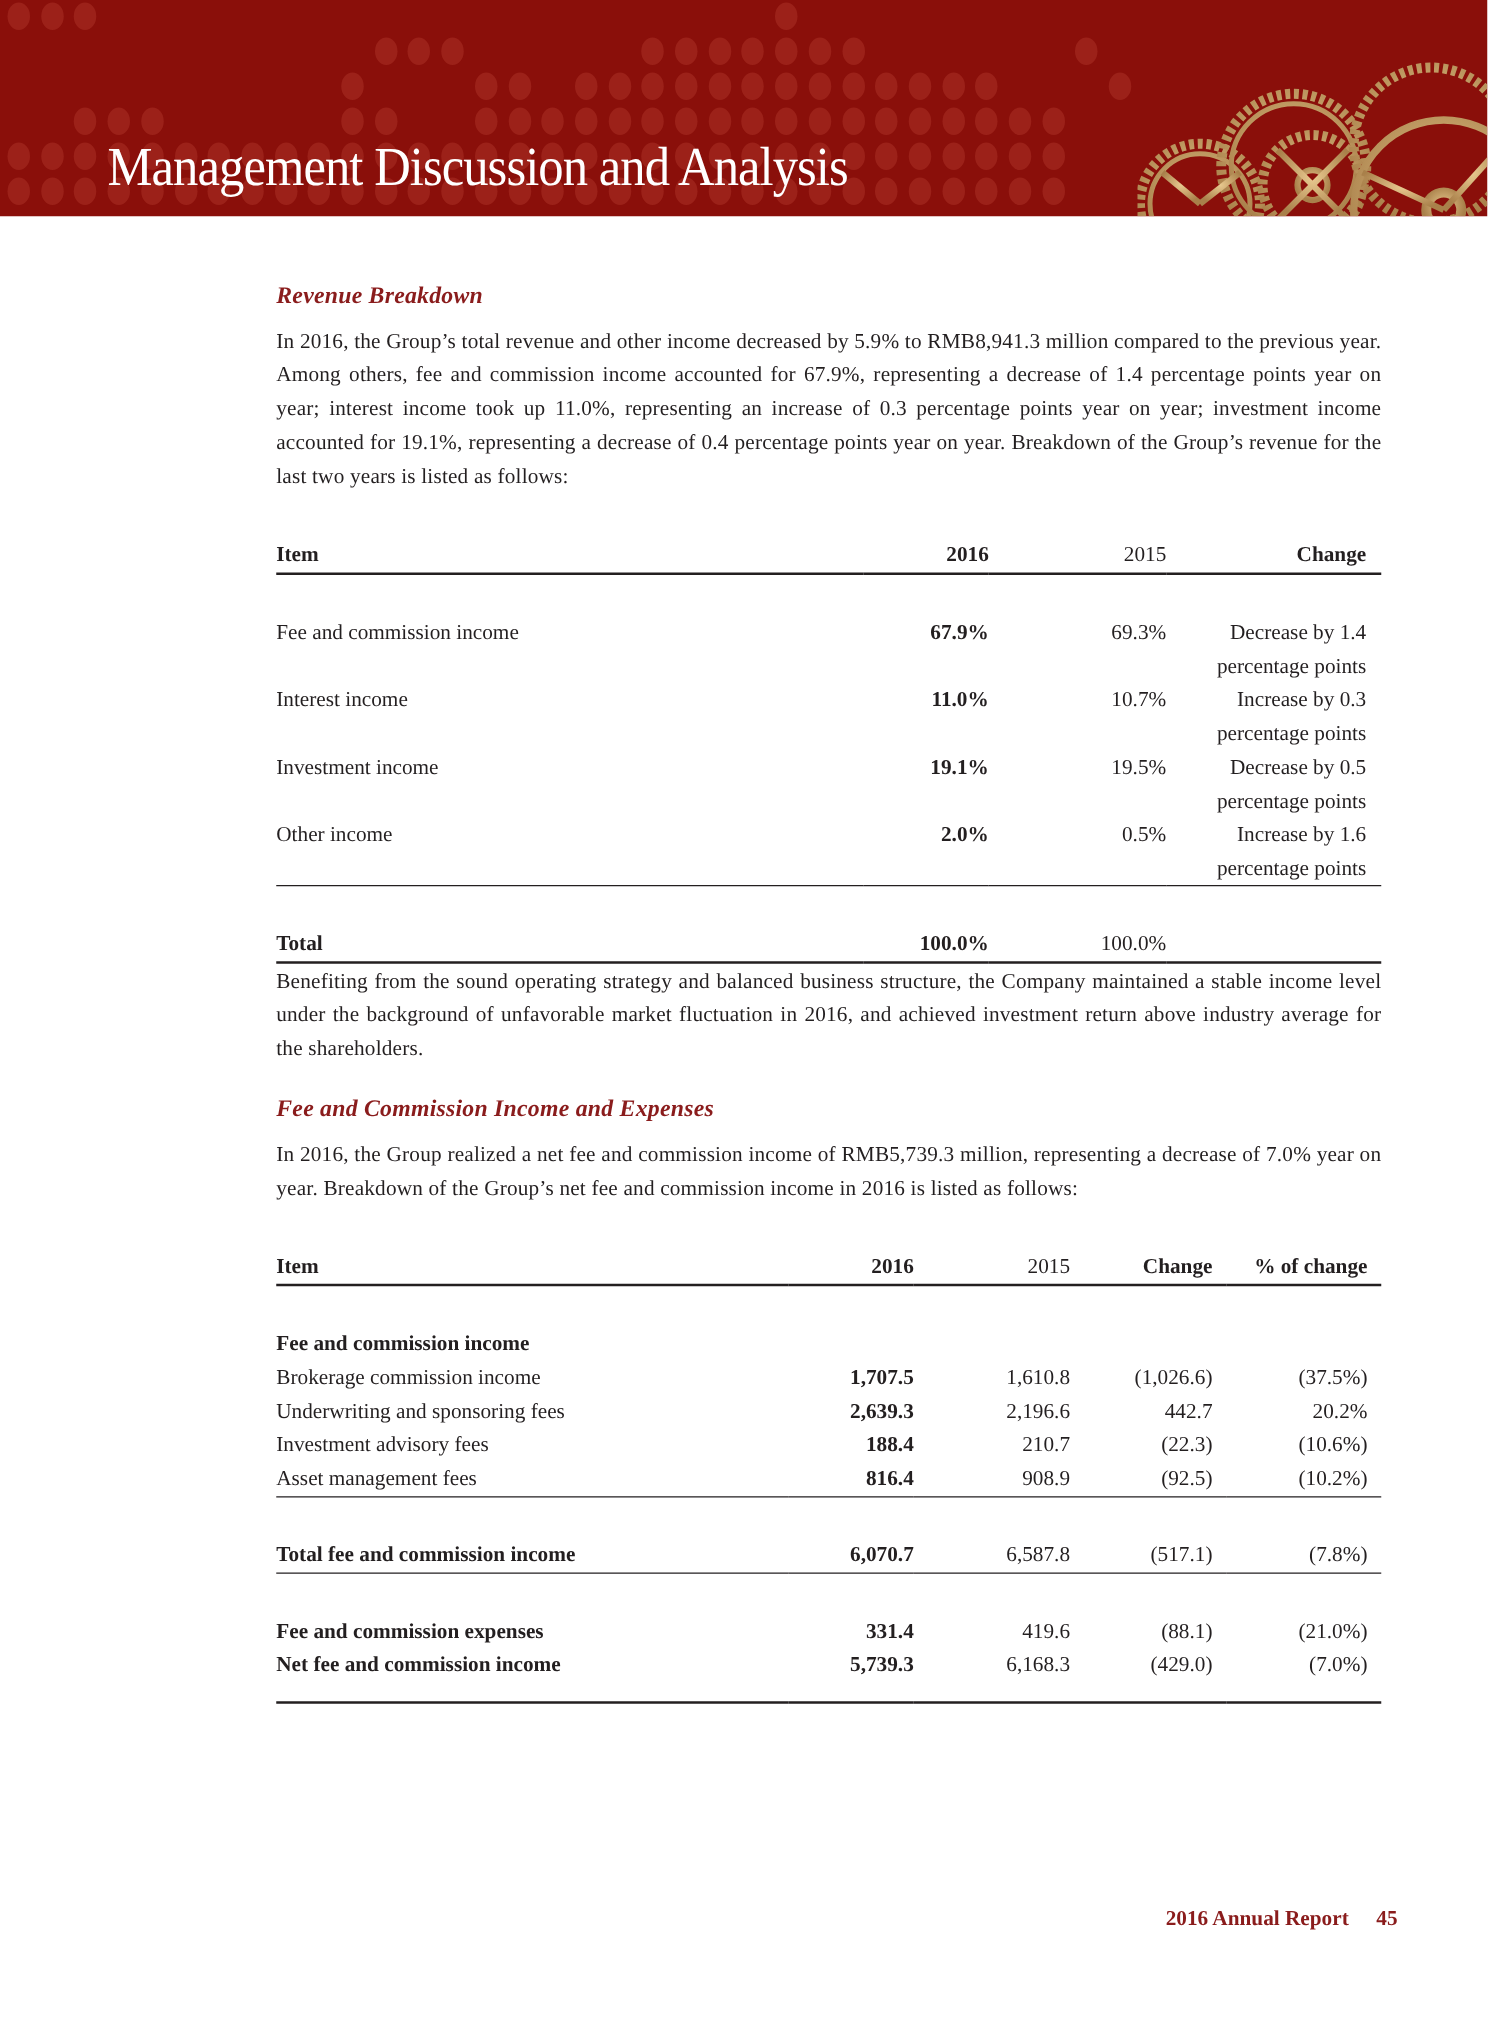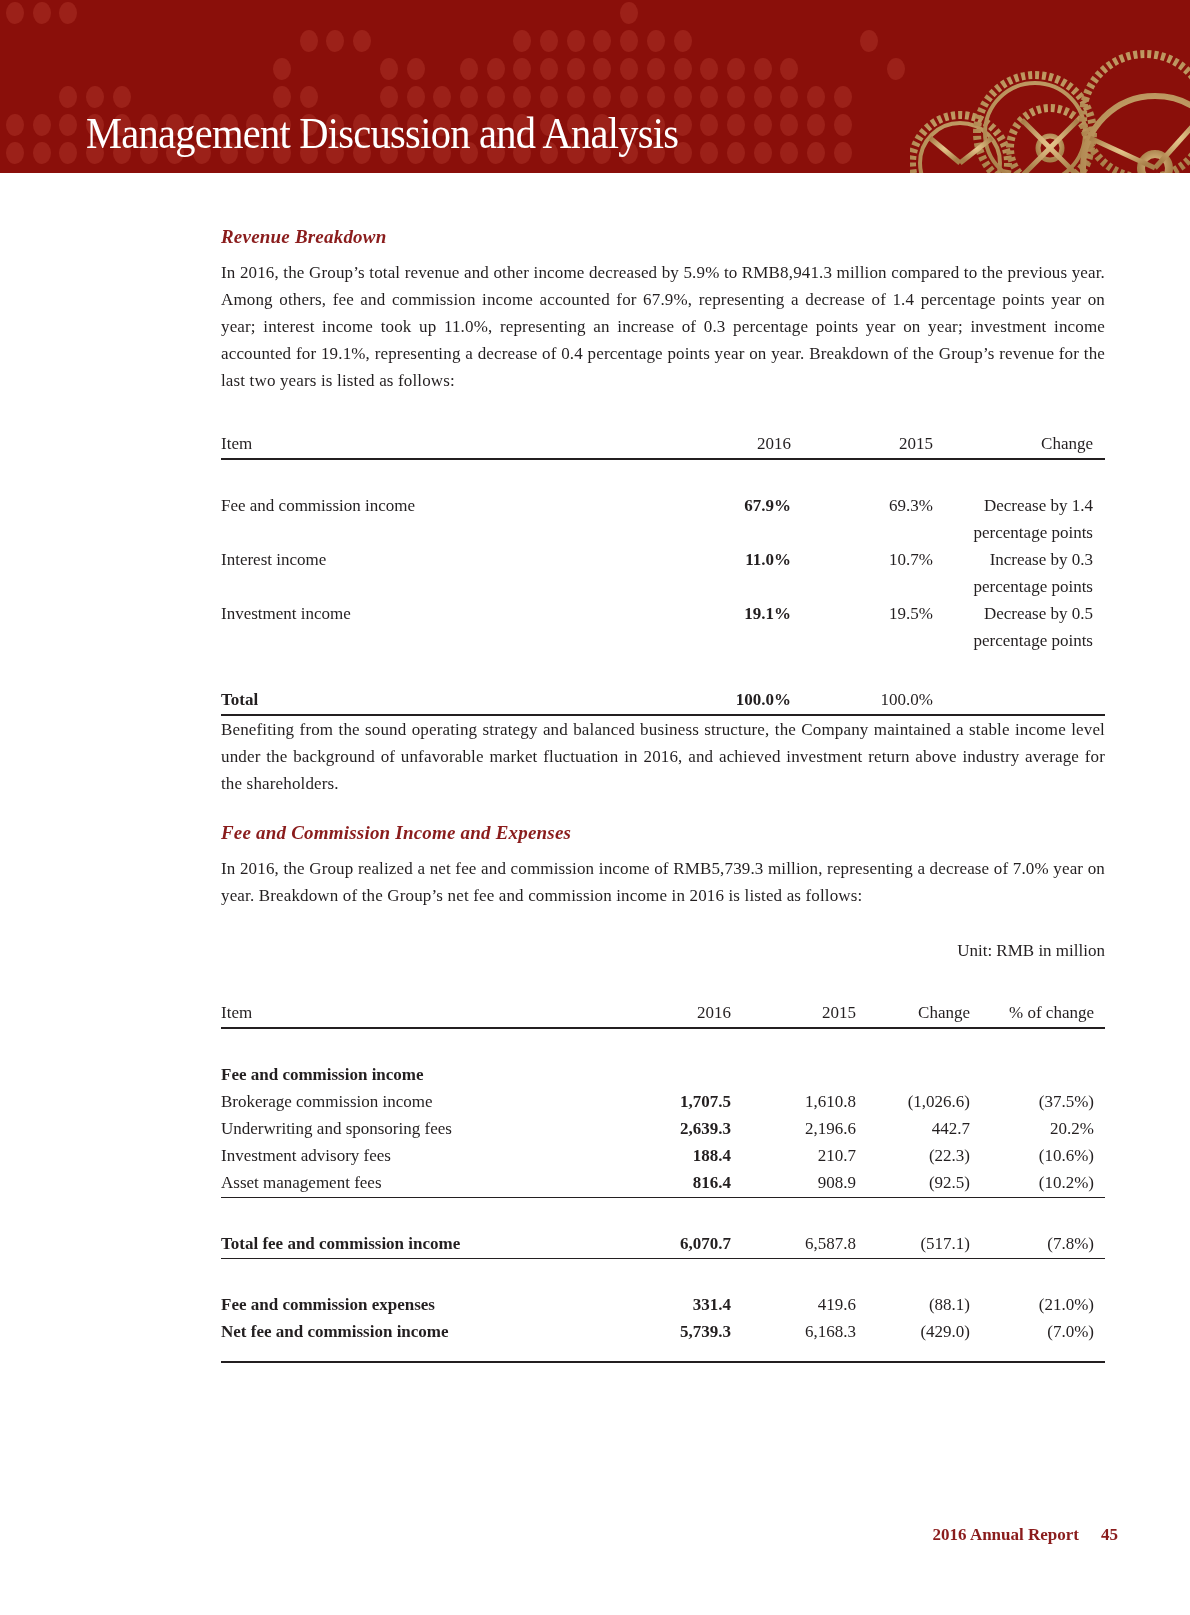--- a/index.html
+++ b/index.html
@@ -19,21 +19,21 @@
   .gears { position: absolute; right: 0; top: 38px; width: 280px; height: 135px; }
 
   
   .content { position: absolute; left: 221px; top: 215px; width: 884px; }
   .section-heading { font-style: italic; font-weight: bold; color: #8a1c1c;
                      font-size: 19px; margin: 0; line-height: 44px; letter-spacing: 0.2px; }
   .para { font-size: 17px; line-height: 27px; margin: 0; text-align: justify;
           letter-spacing: 0.15px; }
 
   table { border-collapse: collapse; width: 884px; font-size: 17px; }
-  th { font-weight: normal; text-align: right; padding: 0; height: 34px; vertical-align: bottom;
+  th { font-weight: bold; text-align: right; padding: 0; height: 34px; vertical-align: bottom;
        padding-bottom: 4px; border-bottom: 2px solid #231f20; }
   th.first { text-align: left; }
   th.normal { font-weight: normal; }
   td { padding: 0; text-align: right; vertical-align: top; line-height: 27px; }
   td.first { text-align: left; }
   td.bold { font-weight: bold; }
   .change-cell { line-height: 27px; }
 
   .t1 { margin-top: 26px; }
   .t1 col.c1 { width: 470px; }
@@ -261,35 +261,40 @@
         <td class="bold">11.0%</td>
         <td>10.7%</td>
         <td class="pad-r change-cell"><span>Increase by 0.3</span><br><span>percentage points</span></td>
       </tr>
       <tr>
         <td class="first">Investment income</td>
         <td class="bold">19.1%</td>
         <td>19.5%</td>
         <td class="pad-r change-cell"><span>Decrease by 0.5</span><br><span>percentage points</span></td>
       </tr>
+      <tr>
+        <td class="first" style="border-bottom:1.5px solid #231f20">Other income</td>
+        <td class="bold" style="border-bottom:1.5px solid #231f20">2.0%</td>
+        <td style="border-bottom:1.5px solid #231f20">0.5%</td>
+        <td class="pad-r change-cell" style="border-bottom:1.5px solid #231f20"><span>Increase by 1.6</span><br><span>percentage points</span></td>
+      </tr>
       <tr class="total">
         <td class="first bold">Total</td>
         <td class="bold">100.0%</td>
         <td>100.0%</td>
         <td class="pad-r"></td>
       </tr>
     </tbody>
   </table>
 
   <p class="para p2">Benefiting from the sound operating strategy and balanced business structure, the Company maintained a stable income level under the background of unfavorable market fluctuation in 2016, and achieved investment return above industry average for the shareholders.</p>
 
   <h2 class="section-heading h2">Fee and Commission Income and Expenses</h2>
   <p class="para">In 2016, the Group realized a net fee and commission income of RMB5,739.3 million, representing a decrease of 7.0% year on year. Breakdown of the Group’s net fee and commission income in 2016 is listed as follows:</p>
 
-  <div class="unit">Unit: RMB in million</div>
 
   <table class="t2">
     <colgroup>
         <col class="c1">
         <col class="c2">
         <col class="c3">
         <col class="c4">
         <col class="c5">
       </colgroup>
     <thead>

